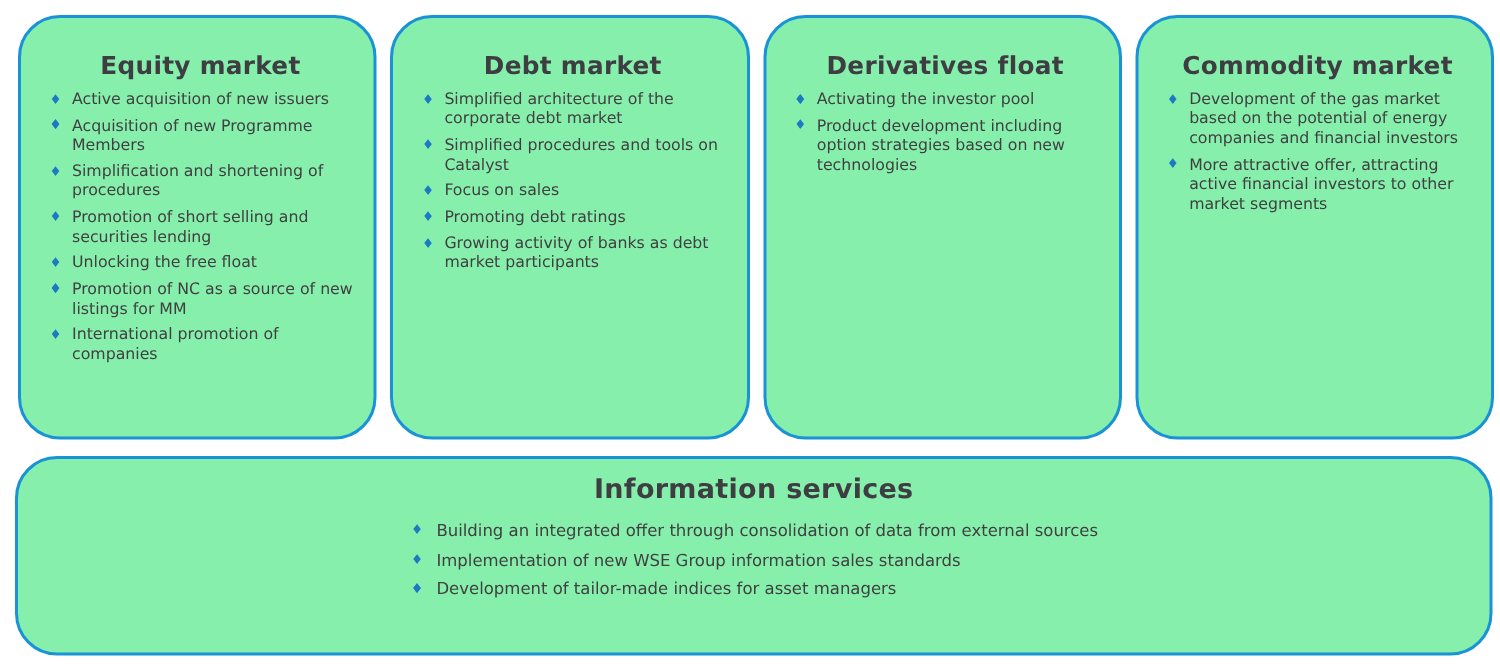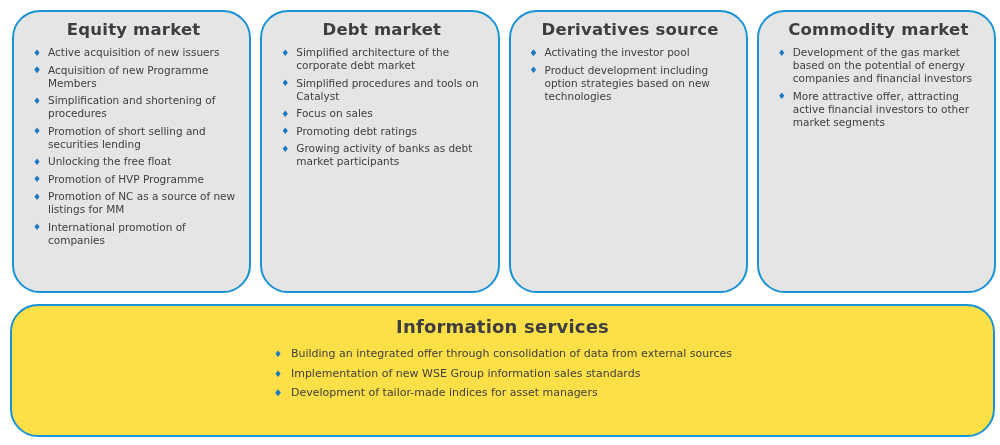--- a/index.html
+++ b/index.html
@@ -21,22 +21,22 @@
     display: flex;
     gap: 9px;
     margin: 10px 4px 0 12px;
     height: 283px;
   }
   .card {
     flex: 1 1 0;
     box-sizing: border-box;
     border: 2.5px solid #1a93d6;
     border-radius: 28px;
-    background: #e5e5e5;
-    padding: 2px 6px 6px 10px;
+    background: #86efac;
+    padding: 16px 6px 6px 10px;
     overflow: hidden;
   }
   .card-title {
     margin: 6px 0 7px 0;
     text-align: center;
     font-size: 16.5px;
     font-weight: bold;
     color: #3d3d42;
     letter-spacing: 0.2px;
   }
@@ -60,21 +60,21 @@
     font-size: 9px;
     line-height: 12px;
     color: #1e79c3;
   }
   .info-panel {
     box-sizing: border-box;
     margin: 11px 5px 0 10px;
     height: 133px;
     border: 2.5px solid #1a93d6;
     border-radius: 28px;
-    background: #fde047;
+    background: #86efac;
     padding-top: 10px;
     overflow: hidden;
   }
   .info-title {
     margin: 0 0 10px 0;
     text-align: center;
     font-size: 18px;
     font-weight: bold;
     color: #3d3d42;
     letter-spacing: 0.2px;
@@ -106,39 +106,39 @@
 
     <section class="card">
       <h2 class="card-title">Equity market</h2>
       <ul class="bullet-list">
         <li><span class="bullet">♦</span><span>Active acquisition of new issuers</span></li>
         <li><span class="bullet">♦</span></li>
         <li><span class="bullet">♦</span><span>Acquisition of new Programme Members</span></li>
         <li><span class="bullet">♦</span><span>Simplification and shortening of procedures</span></li>
         <li><span class="bullet">♦</span><span>Promotion of short selling and securities lending</span></li>
         <li><span class="bullet">♦</span><span>Unlocking the free float</span></li>
-        <li><span class="bullet">♦</span><span>Promotion of HVP Programme</span></li>
+        <li><span class="bullet">♦</span></li>
         <li><span class="bullet">♦</span><span>Promotion of NC as a source of new listings for MM</span></li>
         <li><span class="bullet">♦</span><span>International promotion of companies</span></li>
       </ul>
     </section>
 
     <section class="card">
       <h2 class="card-title">Debt market</h2>
       <ul class="bullet-list">
         <li><span class="bullet">♦</span><span>Simplified architecture of the corporate debt market</span></li>
         <li><span class="bullet">♦</span><span>Simplified procedures and tools on Catalyst</span></li>
         <li><span class="bullet">♦</span><span>Focus on sales</span></li>
         <li><span class="bullet">♦</span><span>Promoting debt ratings</span></li>
         <li><span class="bullet">♦</span><span>Growing activity of banks as debt market participants</span></li>
       </ul>
     </section>
 
     <section class="card">
-      <h2 class="card-title">Derivatives source</h2>
+      <h2 class="card-title">Derivatives float</h2>
       <ul class="bullet-list">
         <li><span class="bullet">♦</span></li>
         <li><span class="bullet">♦</span><span>Activating the investor pool</span></li>
         <li><span class="bullet">♦</span><span>Product development including option strategies based on new technologies</span></li>
       </ul>
     </section>
 
     <section class="card">
       <h2 class="card-title">Commodity market</h2>
       <ul class="bullet-list">

